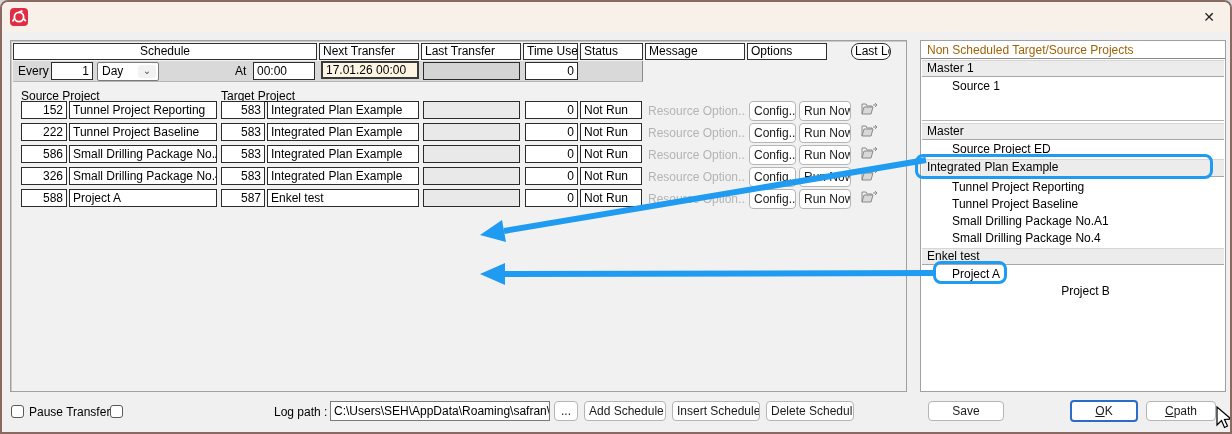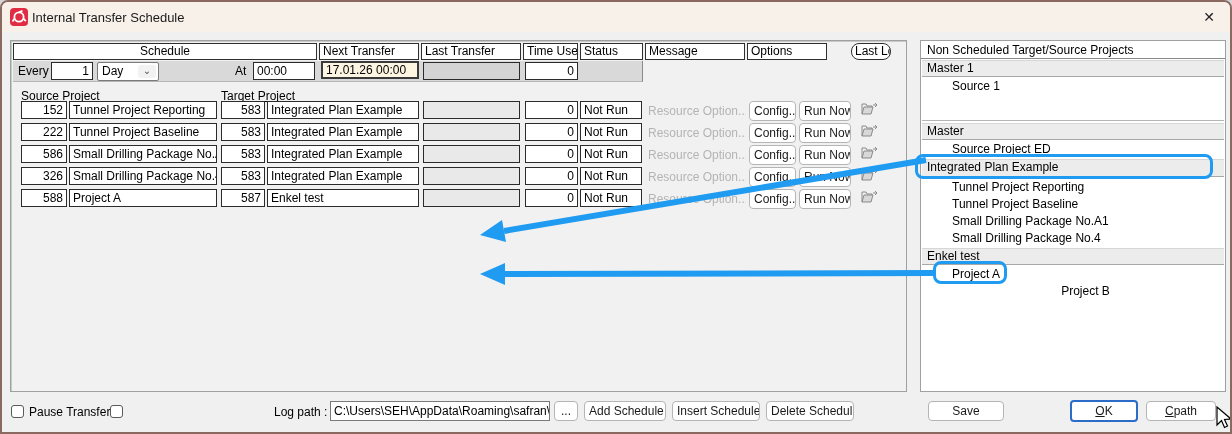--- a/index.html
+++ b/index.html
@@ -28,21 +28,21 @@
   .lbl{font-size:12px;color:#000;white-space:nowrap;}
   .btn{background:#ffffff;border:1px solid #b5b5b5;border-radius:4px;font-size:12px;
        color:#1a1a1a;text-align:center;height:20px;line-height:18px;padding:0 4px;
        white-space:nowrap;overflow:hidden;cursor:default;}
   .flatbtn{color:#b4b4b4;font-size:12px;line-height:18px;white-space:nowrap;overflow:hidden;}
   .combo{border:1px solid #7a7a7a;background:#fff;height:19px;font-size:12px;
          line-height:17px;padding:0 4px;border-radius:2px;}
   .combo .chev{position:absolute;right:2px;top:2px;width:18px;height:13px;background:#f2f2f2;
          border-radius:3px;text-align:center;line-height:11px;font-size:10px;color:#555;}
   .rp-title{left:0;top:0;width:100%;height:18px;font-size:12px;padding:2px 6px;
-            border-bottom:1px solid #8a8a8a;background:#fff;color:#000000;}
+            border-bottom:1px solid #8a8a8a;background:#fff;color:#a16207;}
   .grpbar{left:1px;width:302px;height:17px;background:#ececec;border-top:1px solid #d6d6d6;
           border-bottom:1px solid #a8a8a8;font-size:12px;line-height:15px;padding:0 5px;color:#000;}
   .rpitem{left:1px;width:302px;height:17px;font-size:12px;line-height:16px;
           padding:0 5px 0 30px;color:#000;background:#fff;}
   .sep{left:1px;width:302px;height:0;border-top:1px solid #b5b5b5;}
   .hl{border:3px solid #1f9bf1;border-radius:8px;background:transparent;z-index:40;}
   .chk{width:13px;height:13px;background:#fff;border:1px solid #5a5a5a;border-radius:3px;}
   .pathbox{border:1px solid #7a7a7a;background:#fff;height:20px;font-size:12px;
            line-height:18px;padding:0 3px;white-space:nowrap;overflow:hidden;color:#000;}
   .okbtn{border:2px solid #2b6cc8;height:22px;line-height:18px;}
@@ -56,21 +56,20 @@
 <div id="win">
 
   <div id="titlebar" class="abs">
     <span class="abs" style="left:8px;top:6px;">
       <svg width="18" height="18" viewBox="0 0 18 18">
         <rect x="0" y="0" width="18" height="18" rx="4" fill="#e12d43"></rect>
         <circle cx="9" cy="9" r="4.6" fill="none" stroke="#ffffff" stroke-width="1.8"></circle>
         <path d="M9 4.4 L12.5 2.8 M4.6 10.5 L2.5 13.5 M13.4 10.5 L15.8 13.2" stroke="#ffffff" stroke-width="1.8" fill="none"></path>
       </svg>
     </span>
-    <span class="abs title-text">Internal Transfer Schedule</span>
     <span class="abs close-x">✕</span>
   </div>
 
   <div id="left-panel" class="abs panel">
 
     <div class="abs hcell hcenter" style="left:2px;top:2px;width:304px;">Schedule</div>
     <div class="abs hcell" style="left:308px;top:2px;width:100px;">Next Transfer</div>
     <div class="abs hcell" style="left:410px;top:2px;width:100px;">Last Transfer</div>
     <div class="abs hcell" style="left:512px;top:2px;width:55px;">Time Used</div>
     <div class="abs hcell" style="left:569px;top:2px;width:63px;">Status</div>

